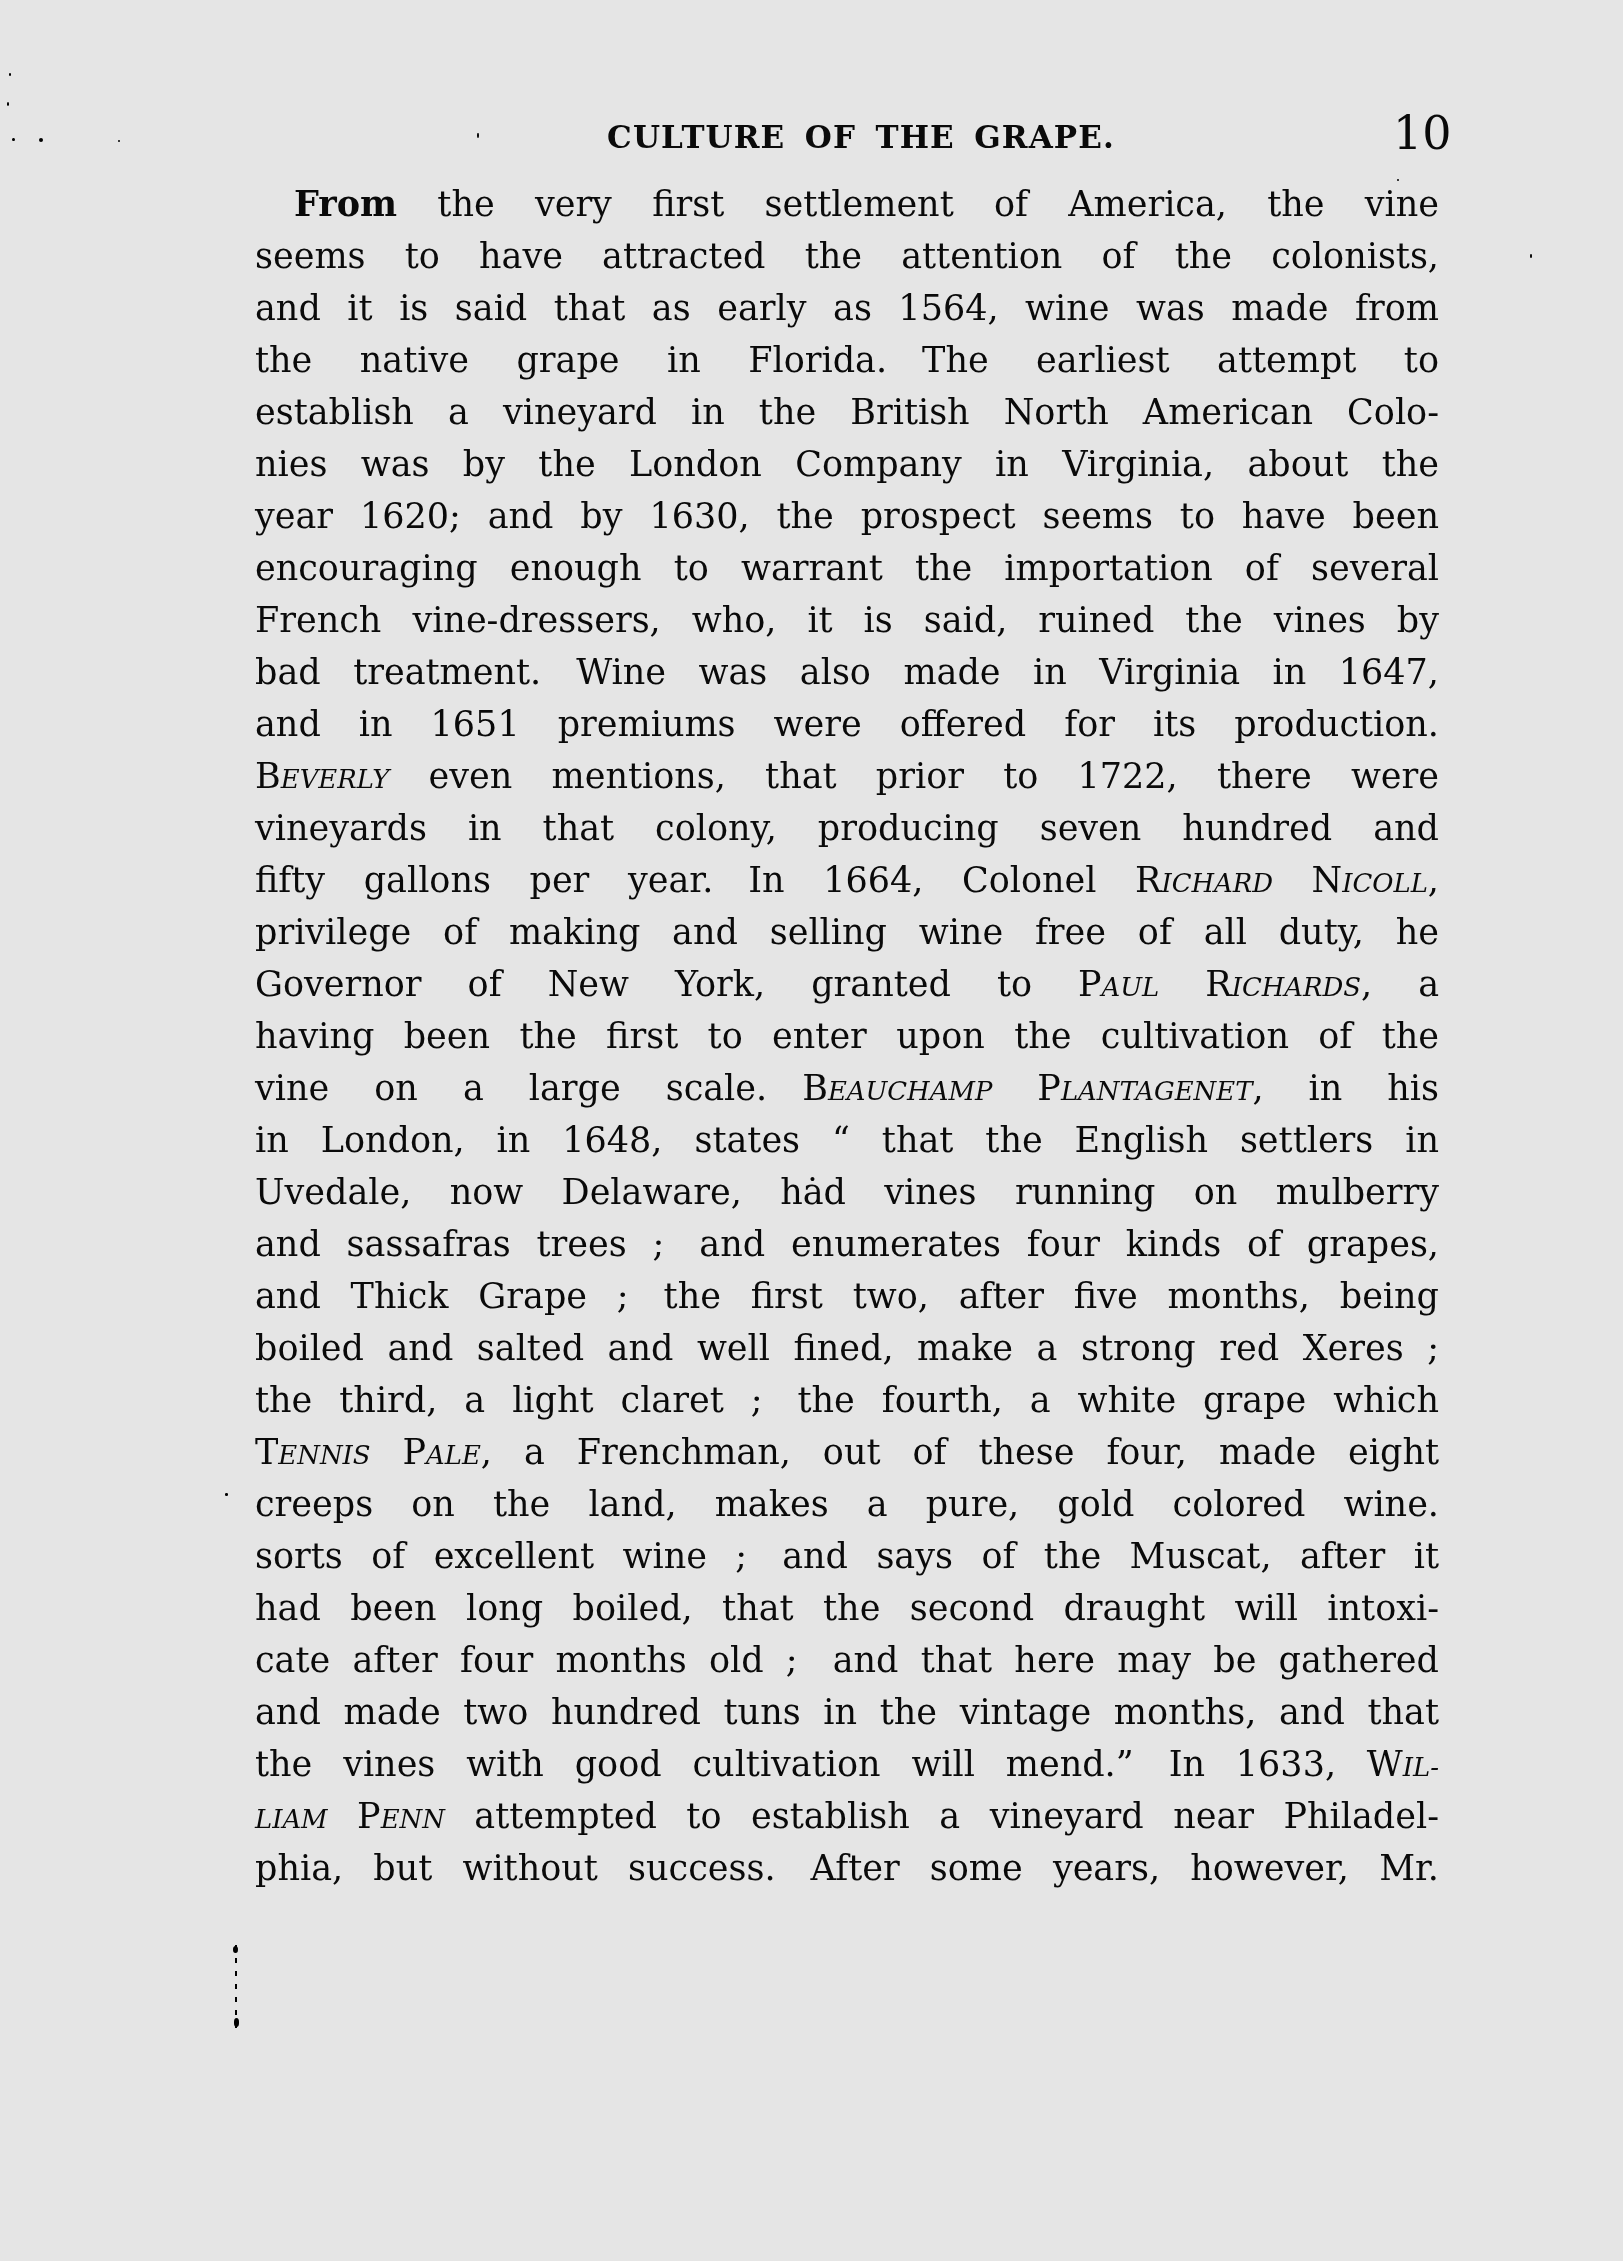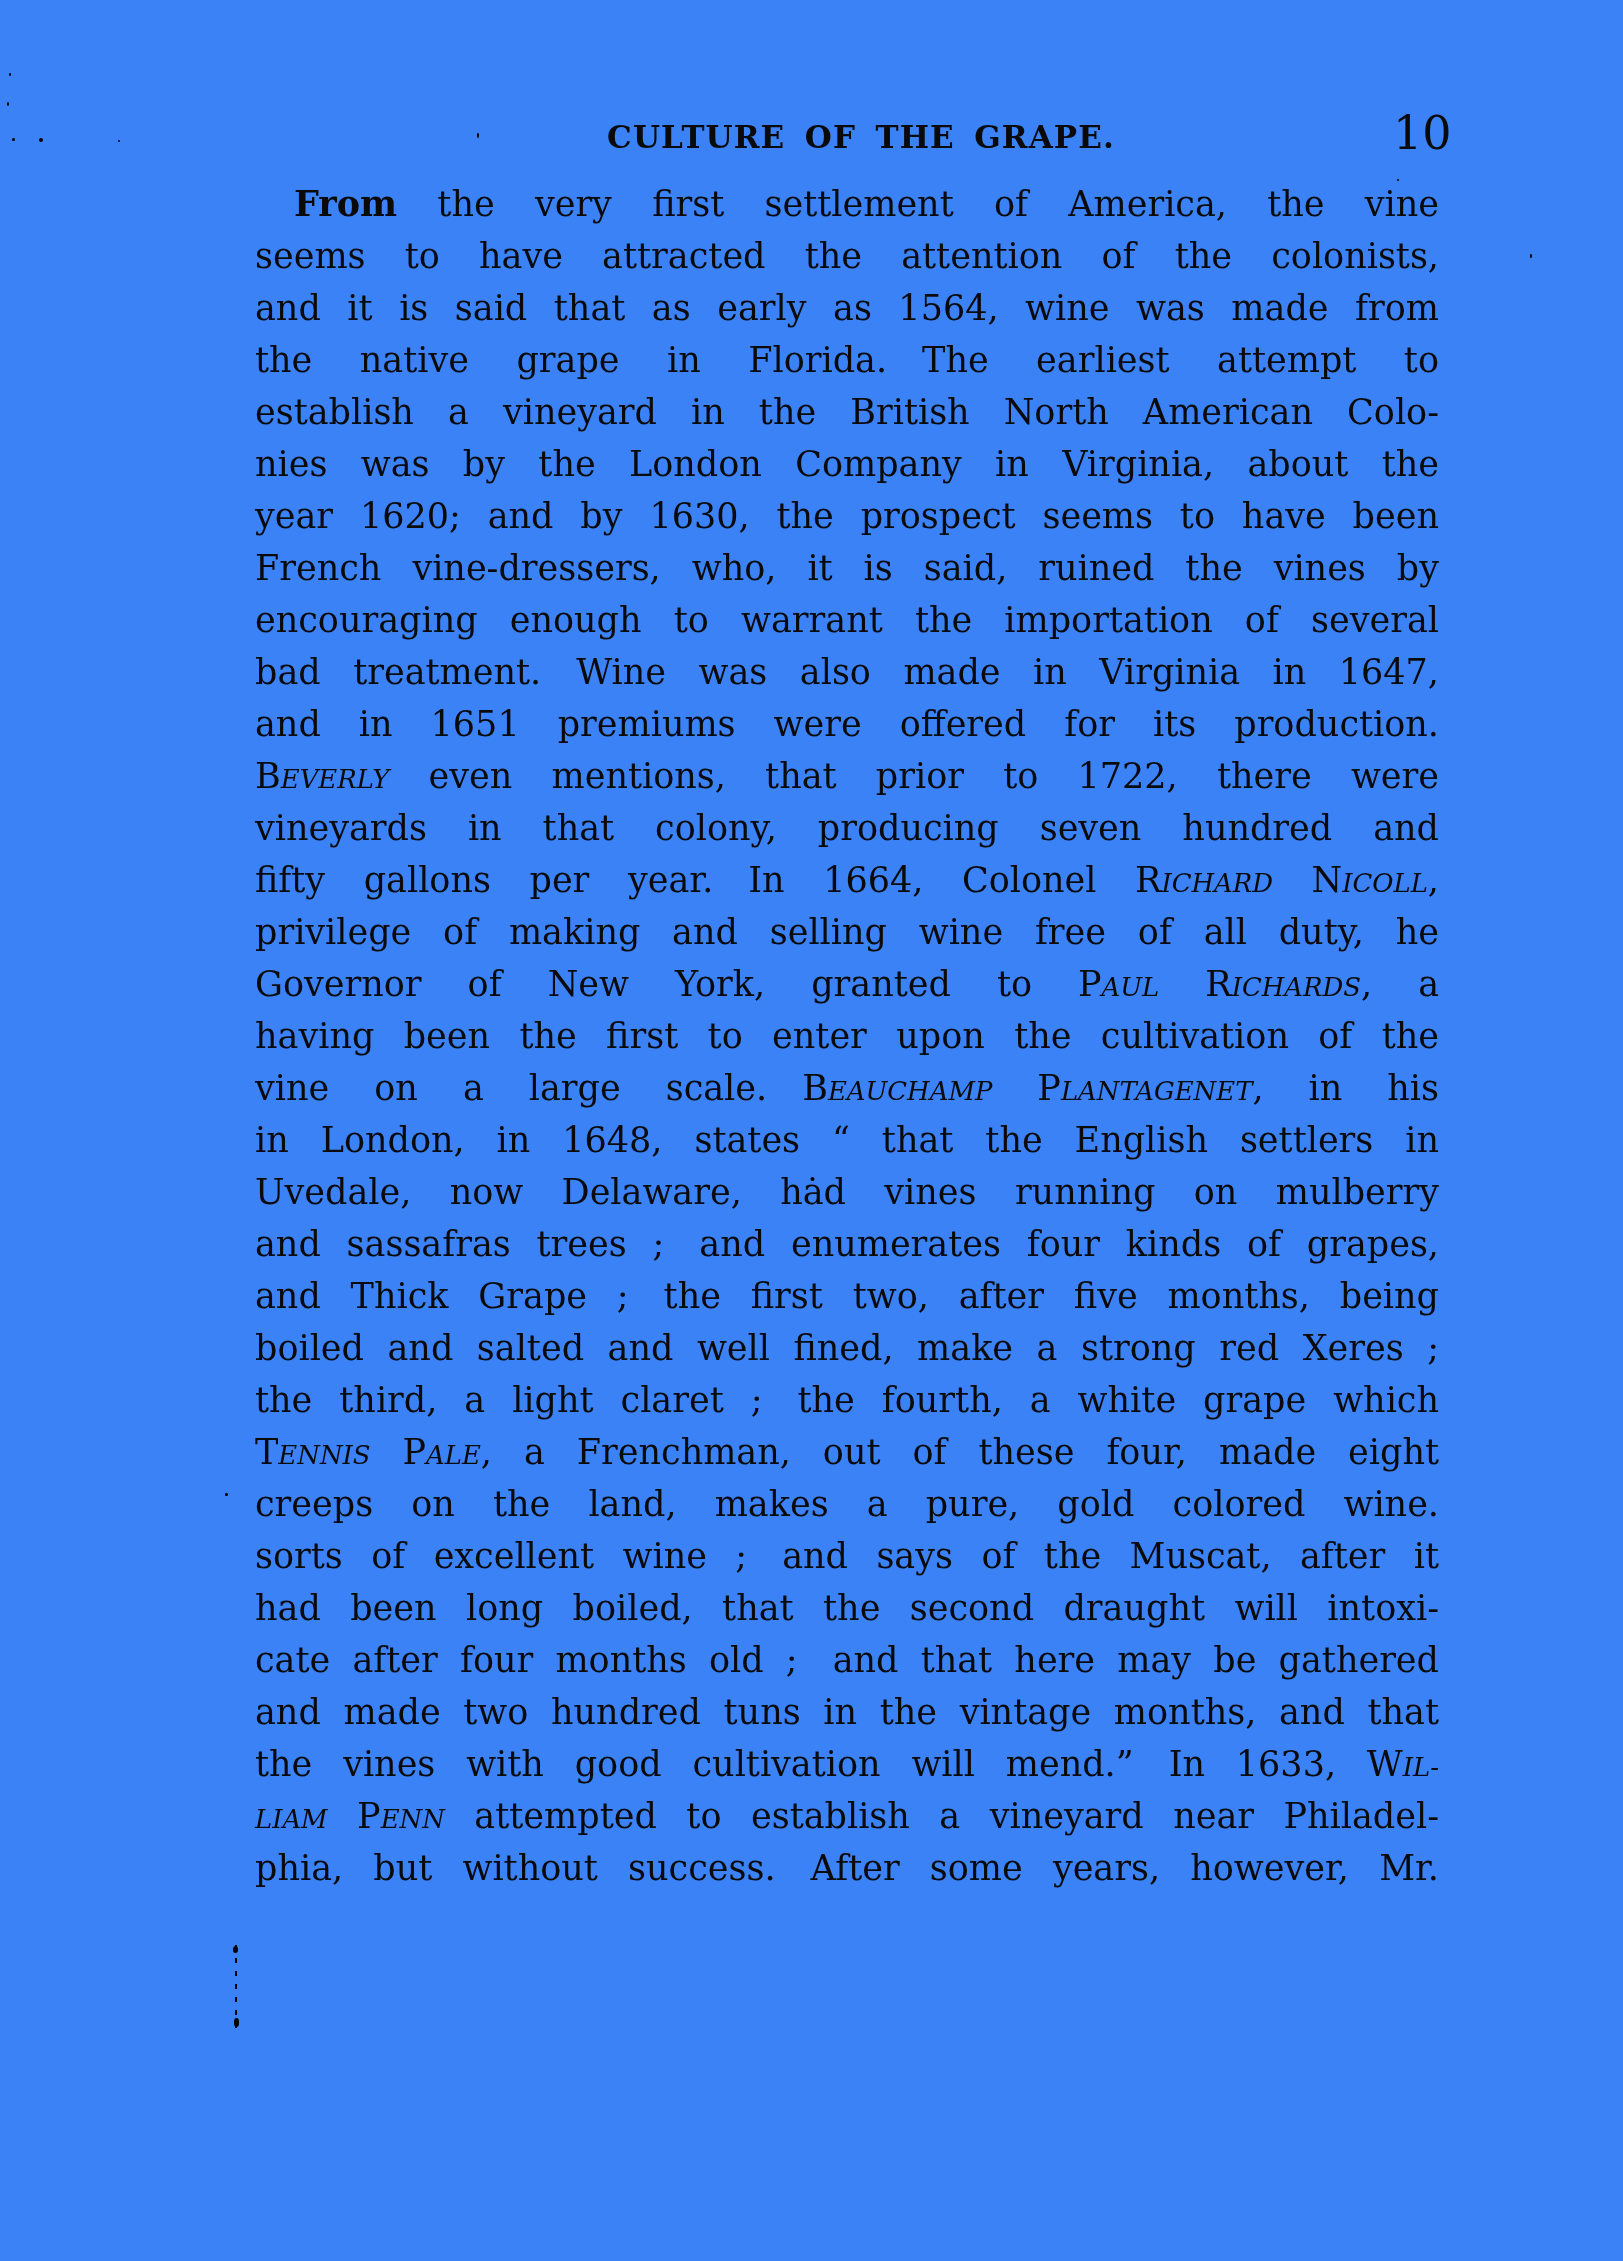--- a/index.html
+++ b/index.html
@@ -7,21 +7,21 @@
     padding: 0;
     background: #ffffff;
     width: 1623px;
     height: 2261px;
     overflow: hidden;
   }
   .page {
     position: relative;
     width: 1623px;
     height: 2261px;
-    background: #3b82f6;
+    background: #e5e5e5;
     color: #0a0a0a;
     font-family: "DejaVu Serif", serif;
   }
   .running-title {
     position: absolute;
     left: 861px;
     top: 122px;
     transform: translateX(-50%);
     white-space: nowrap;
     font-size: 31px;
@@ -105,22 +105,22 @@
   </div>
 
   <div class="body-text">
       <div class="line indent"><span class="seg-bold">From</span><span> the very first settlement of America, the vine</span></div>
       <div class="line"><span>seems to have attracted the attention of the colonists,</span></div>
       <div class="line"><span>and it is said that as early as 1564, wine was made from</span></div>
       <div class="line"><span>the native grape in Florida. The earliest attempt to</span></div>
       <div class="line"><span>establish a vineyard in the British North American Colo-</span></div>
       <div class="line"><span>nies was by the London Company in Virginia, about the</span></div>
       <div class="line"><span>year 1620; and by 1630, the prospect seems to have been</span></div>
+      <div class="line"><span>encouraging enough to warrant the importation of several</span></div>
       <div class="line"><span>French vine-dressers, who, it is said, ruined the vines by</span></div>
-      <div class="line"><span>encouraging enough to warrant the importation of several</span></div>
       <div class="line"><span>bad treatment. Wine was also made in Virginia in 1647,</span></div>
       <div class="line"><span>and in 1651 premiums were offered for its production.</span></div>
       <div class="line"><span>B</span><span class="seg-smallcaps">EVERLY</span><span> even mentions, that prior to 1722, there were</span></div>
       <div class="line"><span>vineyards in that colony, producing seven hundred and</span></div>
       <div class="line"><span>fifty gallons per year. In 1664, Colonel R</span><span class="seg-smallcaps">ICHARD</span><span> N</span><span class="seg-smallcaps">ICOLL</span><span>,</span></div>
       <div class="line"><span>privilege of making and selling wine free of all duty, he</span></div>
       <div class="line"><span>Governor of New York, granted to P</span><span class="seg-smallcaps">AUL</span><span> R</span><span class="seg-smallcaps">ICHARDS</span><span>, a</span></div>
       <div class="line"><span>having been the first to enter upon the cultivation of the</span></div>
       <div class="line"><span>vine on a large scale. B</span><span class="seg-smallcaps">EAUCHAMP</span><span> P</span><span class="seg-smallcaps">LANTAGENET</span><span>, in his</span></div>
       <div class="line"><span>in London, in 1648, states “ that the English settlers in</span></div>

